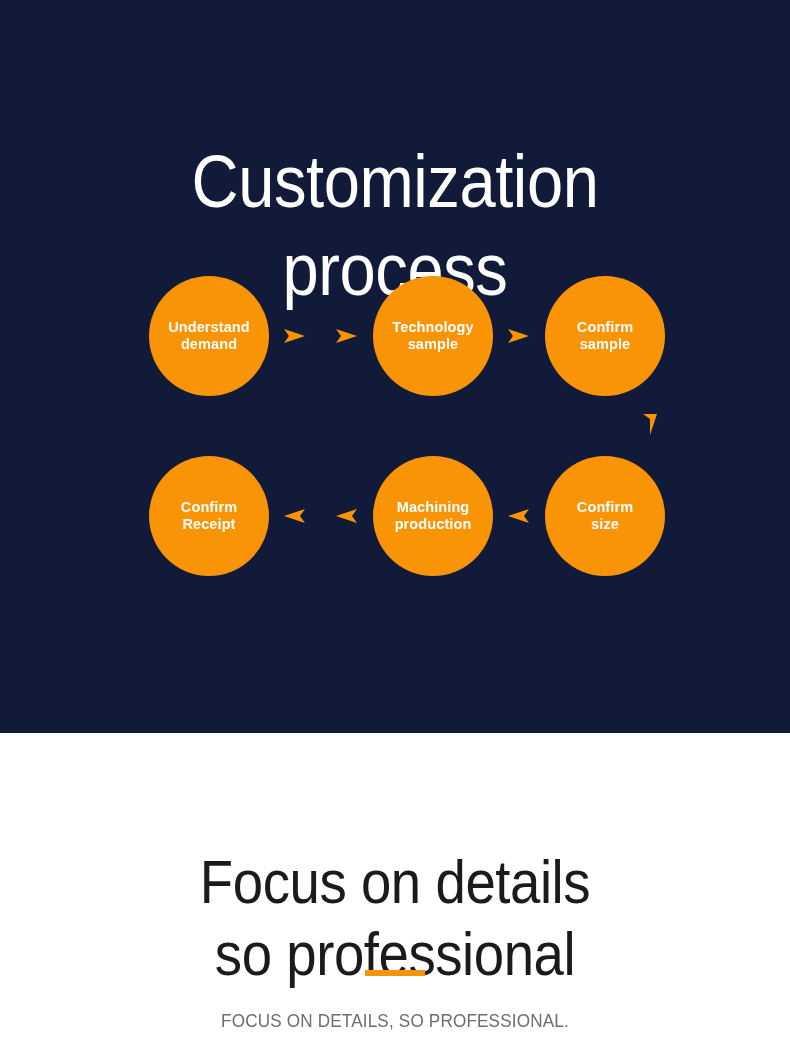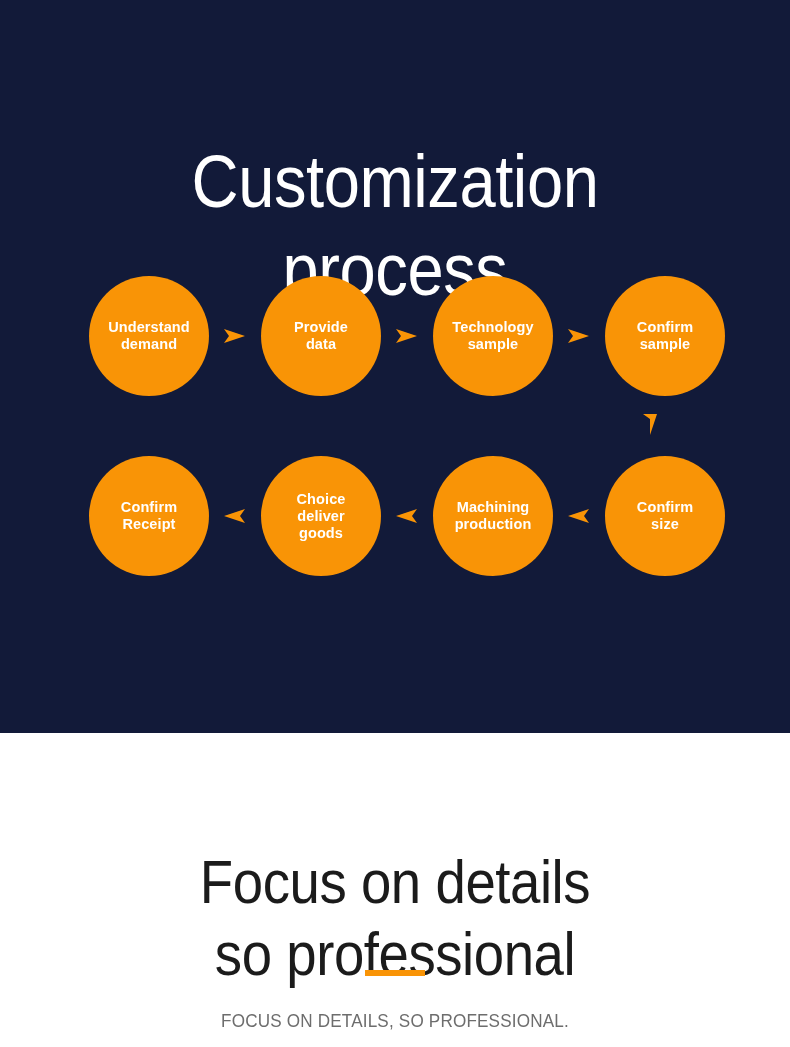--- a/index.html
+++ b/index.html
@@ -195,24 +195,20 @@
         </div>
 
         <div class="conn">
           <span>
             <svg width="26" height="20" viewBox="0 0 26 20" aria-hidden="true">
               <path d="M2 3 L23 10 L2 17 L7 10 Z" fill="#f99406"></path>
             </svg>
           </span>
         </div>
 
-        <div class="node">
-          <span class="node-label">Provide
-data</span>
-        </div>
 
         <div class="conn">
           <span>
             <svg width="26" height="20" viewBox="0 0 26 20" aria-hidden="true">
               <path d="M2 3 L23 10 L2 17 L7 10 Z" fill="#f99406"></path>
             </svg>
           </span>
         </div>
 
         <div class="node">
@@ -251,25 +247,20 @@
         </div>
 
         <div class="conn">
           <span>
             <svg width="26" height="20" viewBox="0 0 26 20" aria-hidden="true">
               <path d="M23 3 L2 10 L23 17 L18 10 Z" fill="#f99406"></path>
             </svg>
           </span>
         </div>
 
-        <div class="node">
-          <span class="node-label">Choice
-deliver
-goods</span>
-        </div>
 
         <div class="conn">
           <span>
             <svg width="26" height="20" viewBox="0 0 26 20" aria-hidden="true">
               <path d="M23 3 L2 10 L23 17 L18 10 Z" fill="#f99406"></path>
             </svg>
           </span>
         </div>
 
         <div class="node">

